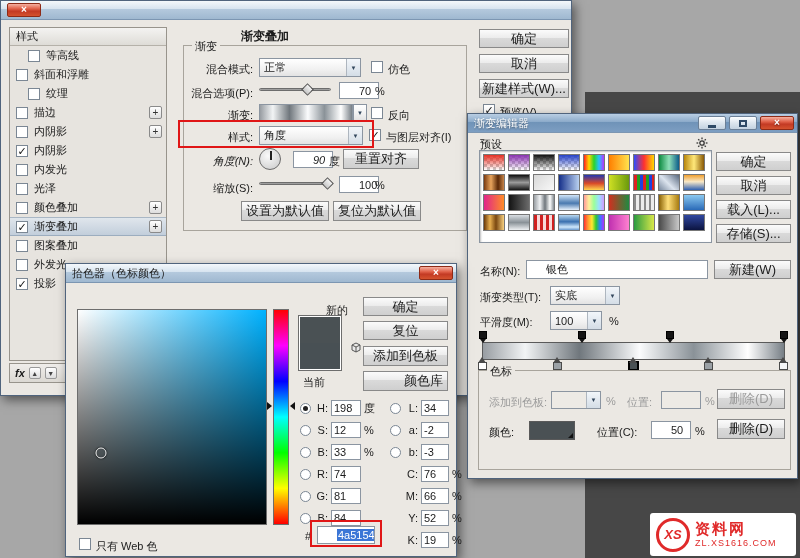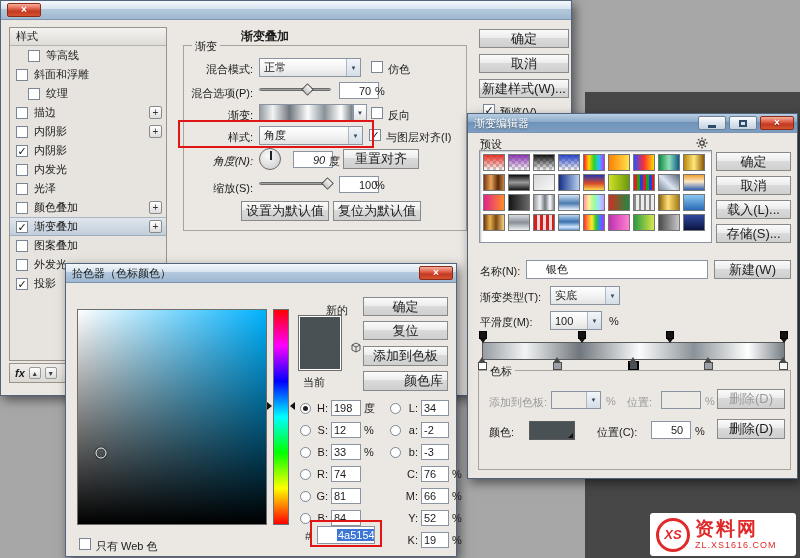--- a/index.html
+++ b/index.html
@@ -72,21 +72,21 @@
 .flbl{width:14px;text-align:right;flex:none;}
 .finp{width:30px;height:16px;background:#fff;border:1px solid #8b95a1;padding:0 2px;display:flex;align-items:center;flex:none;}
 .finp.n{width:28px;}
 .funit{flex:none;}
 .hexsel{background:#3b76d6;color:#fff;padding:0 1px;}
 
 .anno{position:absolute;border:2px solid #e01616;z-index:50;pointer-events:none;}
 
 #wm{position:absolute;left:650px;top:513px;width:146px;height:43px;background:#fff;border-radius:3px;display:flex;align-items:center;gap:5px;padding:3px 6px;z-index:60;}
 #wm .circ{width:34px;height:34px;border:3px solid #e02a2a;border-radius:50%;display:flex;align-items:center;justify-content:center;font-weight:bold;font-style:italic;color:#e02a2a;font-size:13px;flex:none;}
-#wm .site{color:#e02a2a;font-weight:bold;font-size:19px;letter-spacing:2px;line-height:1;}
+#wm .site{color:#e02a2a;font-weight:bold;font-size:15px;letter-spacing:2px;line-height:1;}
 #wm .url{color:#e02a2a;font-size:9px;letter-spacing:1px;margin-top:2px;}
 .dial{position:absolute;width:22px;height:22px;border-radius:50%;border:1px solid #6b6b6b;background:radial-gradient(circle at 40% 35%,#fafafa,#c8c8c8);}
 .dial .needle{position:absolute;left:10px;top:2px;width:2px;height:9px;background:#222;}
 .gear-btn{position:absolute;width:16px;height:16px;display:flex;align-items:center;justify-content:center;}
 .ico-min{width:8px;height:3px;background:#2f4a66;margin-top:6px;}
 .ico-max{width:8px;height:7px;border:2px solid #2f4a66;}
 </style>
 </head>
 <body>
 

